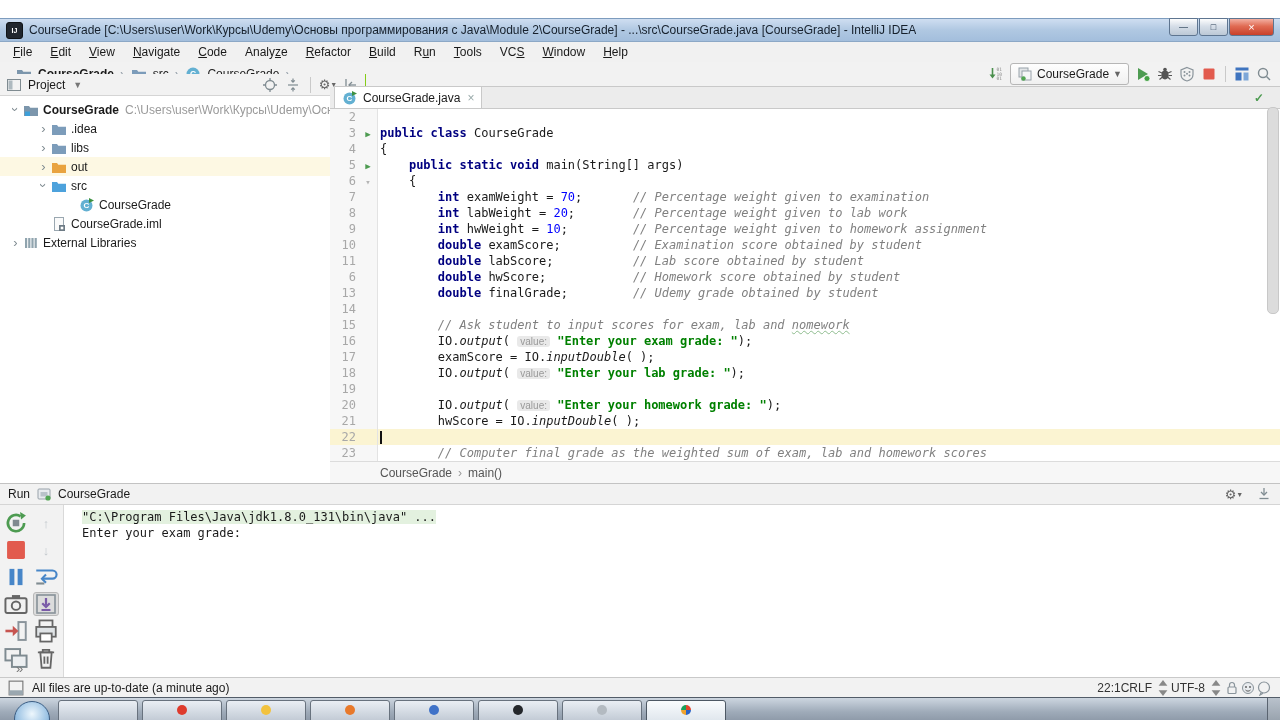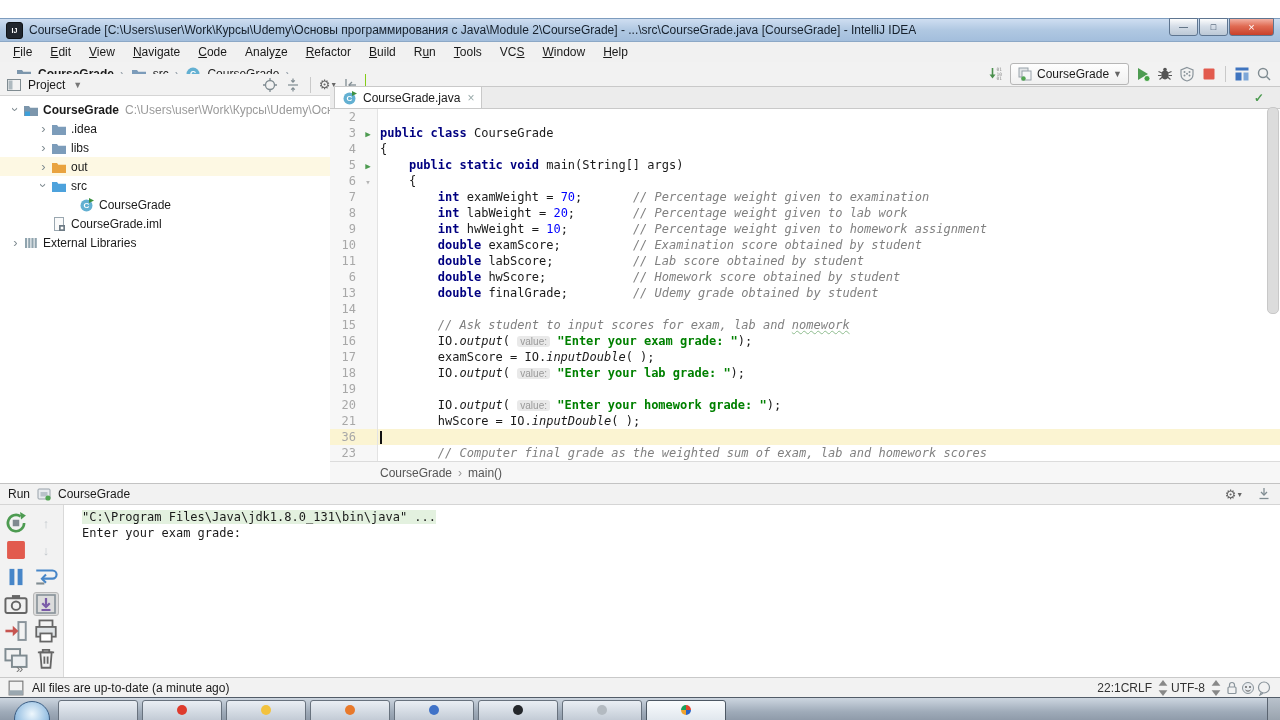--- a/index.html
+++ b/index.html
@@ -402,21 +402,21 @@
       <div class="code-row"><span class="ln">6</span><span class="lm"></span><span class="lc"><span class="tk-pl">        </span><span class="tk-kw">double</span><span class="tk-pl"> hwScore;            </span><span class="tk-cm">// Homework score obtained by student</span></span></div>
       <div class="code-row"><span class="ln">13</span><span class="lm"></span><span class="lc"><span class="tk-pl">        </span><span class="tk-kw">double</span><span class="tk-pl"> finalGrade;         </span><span class="tk-cm">// Udemy grade obtained by student</span></span></div>
       <div class="code-row"><span class="ln">14</span><span class="lm"></span><span class="lc"></span></div>
       <div class="code-row"><span class="ln">15</span><span class="lm"></span><span class="lc"><span class="tk-pl">        </span><span class="tk-cm">// Ask student to input scores for exam, lab and </span><span class="tk-ty">nomework</span></span></div>
       <div class="code-row"><span class="ln">16</span><span class="lm"></span><span class="lc"><span class="tk-pl">        IO.</span><span class="tk-mt">output</span><span class="tk-pl">( </span><span class="tk-hint">value:</span><span class="tk-pl"> </span><span class="tk-st">"Enter your exam grade: "</span><span class="tk-pl">);</span></span></div>
       <div class="code-row"><span class="ln">17</span><span class="lm"></span><span class="lc"><span class="tk-pl">        examScore = IO.</span><span class="tk-mt">inputDouble</span><span class="tk-pl">( );</span></span></div>
       <div class="code-row"><span class="ln">18</span><span class="lm"></span><span class="lc"><span class="tk-pl">        IO.</span><span class="tk-mt">output</span><span class="tk-pl">( </span><span class="tk-hint">value:</span><span class="tk-pl"> </span><span class="tk-st">"Enter your lab grade: "</span><span class="tk-pl">);</span></span></div>
       <div class="code-row"><span class="ln">19</span><span class="lm"></span></div>
       <div class="code-row"><span class="ln">20</span><span class="lm"></span><span class="lc"><span class="tk-pl">        IO.</span><span class="tk-mt">output</span><span class="tk-pl">( </span><span class="tk-hint">value:</span><span class="tk-pl"> </span><span class="tk-st">"Enter your homework grade: "</span><span class="tk-pl">);</span></span></div>
       <div class="code-row"><span class="ln">21</span><span class="lm"></span><span class="lc"><span class="tk-pl">        hwScore = IO.</span><span class="tk-mt">inputDouble</span><span class="tk-pl">( );</span></span></div>
-      <div class="code-row current"><span class="ln">36</span><span class="lm"></span><span class="lc"><span class="caret"></span></span></div>
+      <div class="code-row current"><span class="ln">22</span><span class="lm"></span><span class="lc"><span class="caret"></span></span></div>
       <div class="code-row"><span class="ln">23</span><span class="lm"></span><span class="lc"><span class="tk-pl">        </span><span class="tk-cm">// Computer final grade as the weighted sum of exam, lab and homework scores</span></span></div>
     </div>
   <span class="insp-ok">✓</span>
   <div class="v-scroll">
       <div class="v-thumb"></div>
     </div>
   <div class="ed-crumbs" id="ed-crumbs">
       <span>CourseGrade</span>
       <span class="ed-crumb-sep">›</span>
       <span>main()</span>

